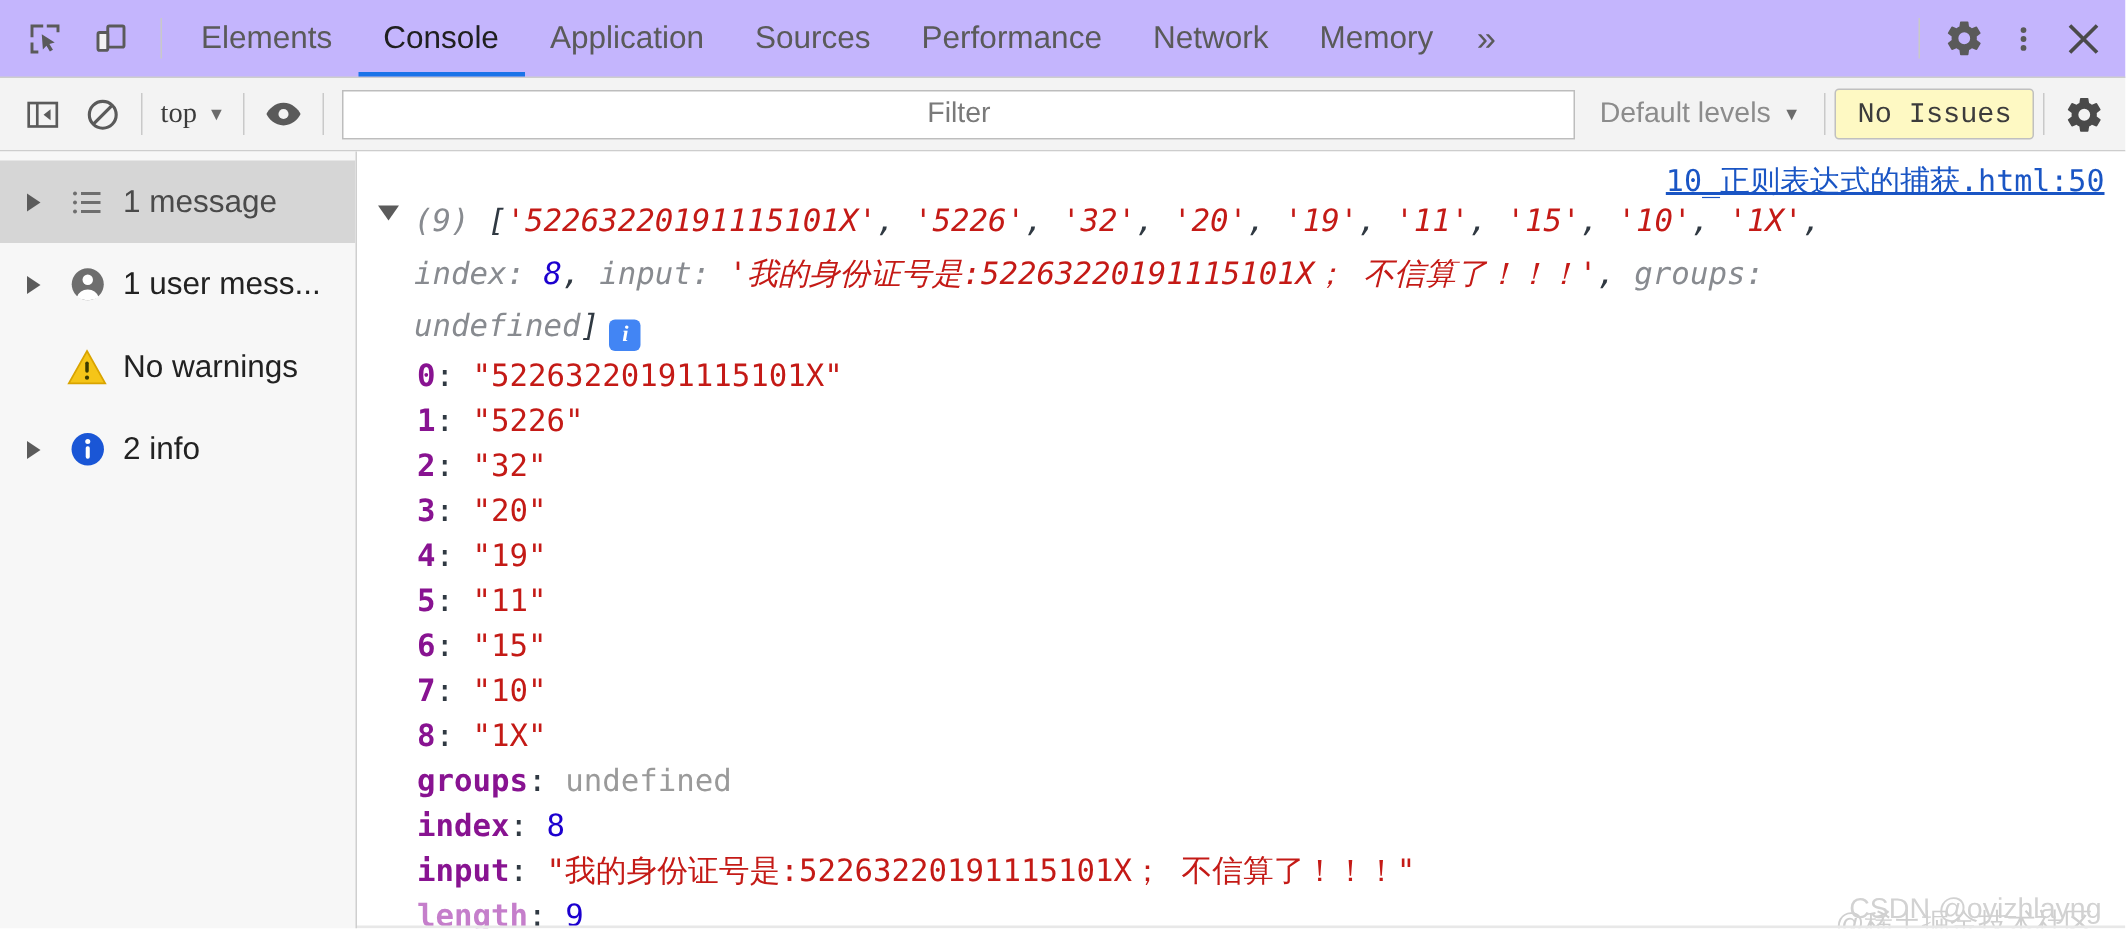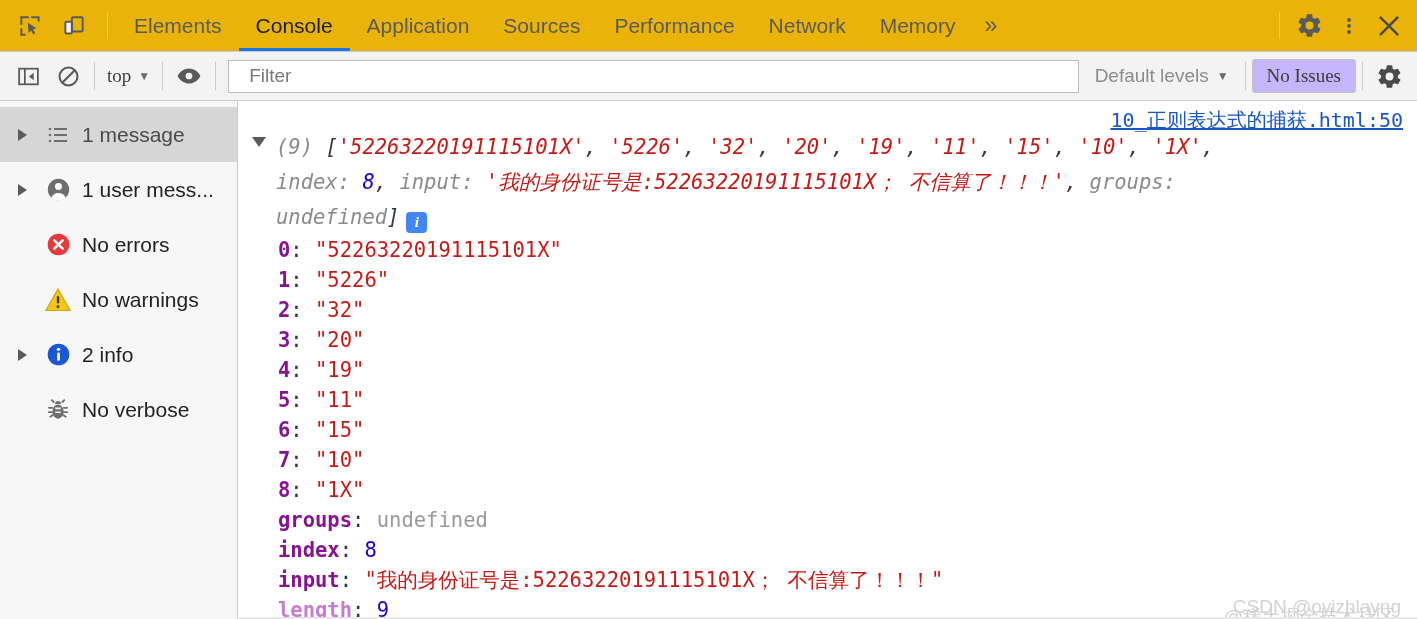--- a/index.html
+++ b/index.html
@@ -7,21 +7,21 @@
     width: 1417px; height: 619px;
     background: #ffffff;
     font-family: "Liberation Sans", sans-serif;
     overflow: hidden;
   }
   #app { width: 1417px; height: 619px; position: relative; display: flex; flex-direction: column; background:#fff; }
 
   
   .tabbar {
     height: 52px; min-height: 52px;
-    background: #eab308;
+    background: #c4b5fd;
     border-bottom: 1px solid #cdcdcd;
     display: flex; align-items: stretch;
   }
   .tb-icons { display: flex; align-items: center; padding-left: 10px; gap: 4px; }
   .icon-btn {
     width: 40px; height: 40px;
     display: flex; align-items: center; justify-content: center;
     cursor: pointer; background: transparent; border: none;
   }
   .vdiv { width: 1px; background: #c9c9c9; margin: 12px 9px; align-self: stretch; }
@@ -64,33 +64,34 @@
   .caret { font-size: 12px; color: #6b6b6b; line-height: 1; }
   .filter-input {
     flex: 1; height: 33px;
     border: 1px solid #bdbdbd;
     background: #fff;
     font-size: 19px; color: #333;
     padding: 0 20px;
     font-family: "Liberation Sans", sans-serif;
     outline: none;
     margin: 0 6px;
+    text-align: center;
   }
   .filter-input::placeholder { color: #7a7a7a; }
   .levels {
     display: flex; align-items: center; gap: 8px;
     font-size: 19px; color: #8c8c8c; cursor: pointer;
     padding: 0 10px; white-space: nowrap;
   }
   .issues-btn {
-    border: 1px solid #c0c0c0; background: #c4b5fd;
+    border: 1px solid #c0c0c0; background: #fef9c3;
     border-radius: 3px;
     font-size: 19px; color: #3c3c3c;
     padding: 5px 14px; cursor: pointer; white-space: nowrap;
-    font-family: Liberation Serif, serif;
+    font-family: Liberation Mono, monospace;
   }
 
   
   .body { flex: 1; display: flex; min-height: 0; position: relative; }
 
   
   .sidebar {
     width: 238px; min-width: 238px;
     background: #f7f7f7;
     border-right: 1px solid #cfcfcf;
@@ -344,30 +345,20 @@
         <div class="ic-slot">
           <svg width="27" height="27" viewBox="0 0 24 24" aria-hidden="true">
             <circle cx="12" cy="12" r="9.5" fill="#6e6e6e"></circle>
             <circle cx="12" cy="9.3" r="3.1" fill="#ffffff"></circle>
             <path d="M5.6 19.6a6.8 6.8 0 0112.8 0A9.4 9.4 0 0112 21.5a9.4 9.4 0 01-6.4-1.9z" fill="#ffffff"></path>
           </svg>
         </div>
         <div class="side-label">1 user mess...</div>
       </div>
 
-      <div class="side-item">
-        <div class="tri-slot"></div>
-        <div class="ic-slot">
-          <svg width="27" height="27" viewBox="0 0 24 24" aria-hidden="true">
-            <circle cx="12" cy="12" r="9.6" fill="#e5393b"></circle>
-            <path d="M8.3 8.3l7.4 7.4M15.7 8.3l-7.4 7.4" stroke="#fff" stroke-width="2.3" stroke-linecap="round"></path>
-          </svg>
-        </div>
-        <div class="side-label">No errors</div>
-      </div>
 
       <div class="side-item">
         <div class="tri-slot"></div>
         <div class="ic-slot">
           <svg width="28" height="28" viewBox="0 0 24 24" aria-hidden="true">
             <path d="M12 2.6L22.4 21H1.6z" fill="#f5c518" stroke="#d9a400" stroke-width="1"></path>
             <rect x="11" y="8.6" width="2" height="6.4" rx="1" fill="#3a3a00"></rect>
             <circle cx="12" cy="17.8" r="1.2" fill="#3a3a00"></circle>
           </svg>
         </div>
@@ -381,32 +372,20 @@
         <div class="ic-slot">
           <svg width="27" height="27" viewBox="0 0 24 24" aria-hidden="true">
             <circle cx="12" cy="12" r="9.6" fill="#1a56d6"></circle>
             <circle cx="12" cy="7.4" r="1.5" fill="#fff"></circle>
             <rect x="10.8" y="10.2" width="2.4" height="7.4" rx="1.1" fill="#fff"></rect>
           </svg>
         </div>
         <div class="side-label">2 info</div>
       </div>
 
-      <div class="side-item">
-        <div class="tri-slot"></div>
-        <div class="ic-slot">
-          <svg width="26" height="26" viewBox="0 0 24 24" aria-hidden="true">
-            <ellipse cx="12" cy="13.5" rx="5.2" ry="6.5" fill="#6e6e6e"></ellipse>
-            <path d="M9.2 6.5c0-1.6 1.3-2.8 2.8-2.8s2.8 1.2 2.8 2.8z" fill="#6e6e6e"></path>
-            <path d="M3.6 10h3.2M17.2 10h3.2M3.6 14h3M17.4 14h3M4.8 18.2l2.6-1.6M16.6 16.6l2.6 1.6M8 4.6L6.2 2.9M16 4.6l1.8-1.7" stroke="#6e6e6e" stroke-width="1.7" stroke-linecap="round"></path>
-            <path d="M9.5 10.5h5M9.5 14h5" stroke="#f7f7f7" stroke-width="1.4"></path>
-          </svg>
-        </div>
-        <div class="side-label">No verbose</div>
-      </div>
     </div>
 
     <div class="console">
 
       <div class="msg">
 
         <a class="srclink">10_正则表达式的捕获.html:50</a>
 
         <div class="open-tri"></div>
 

